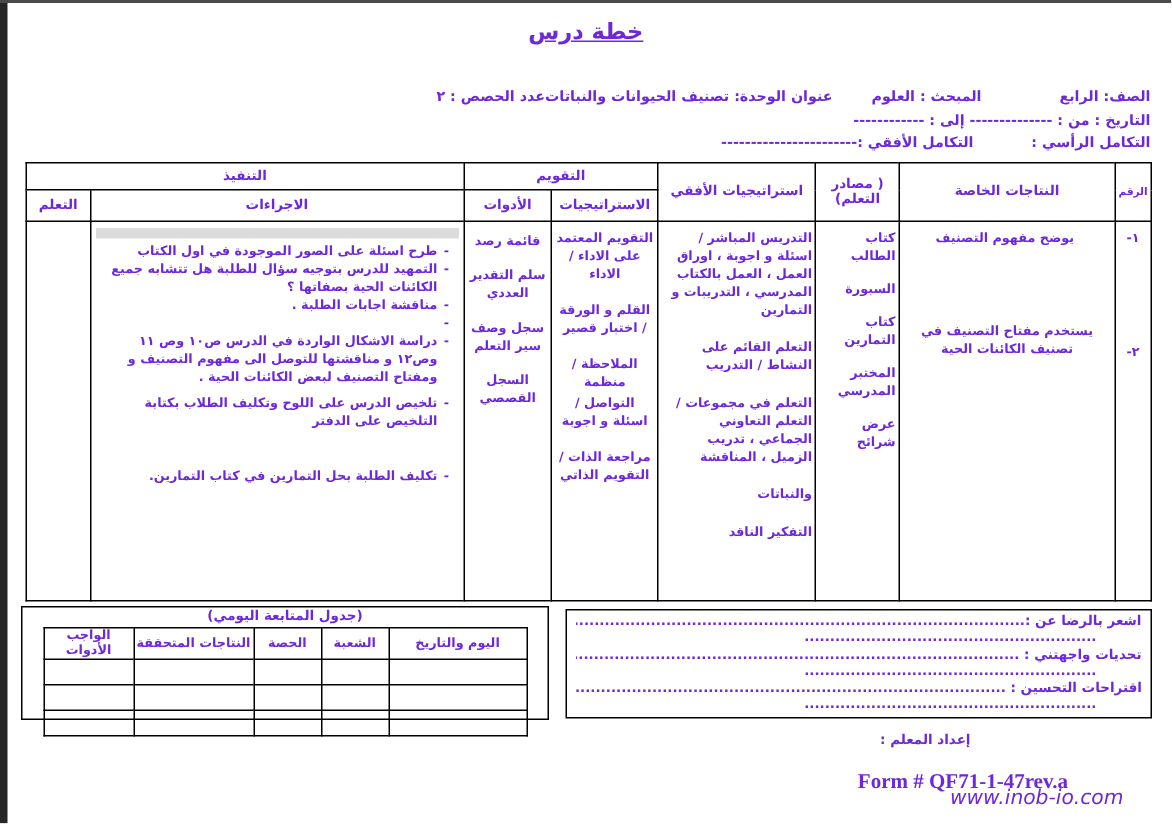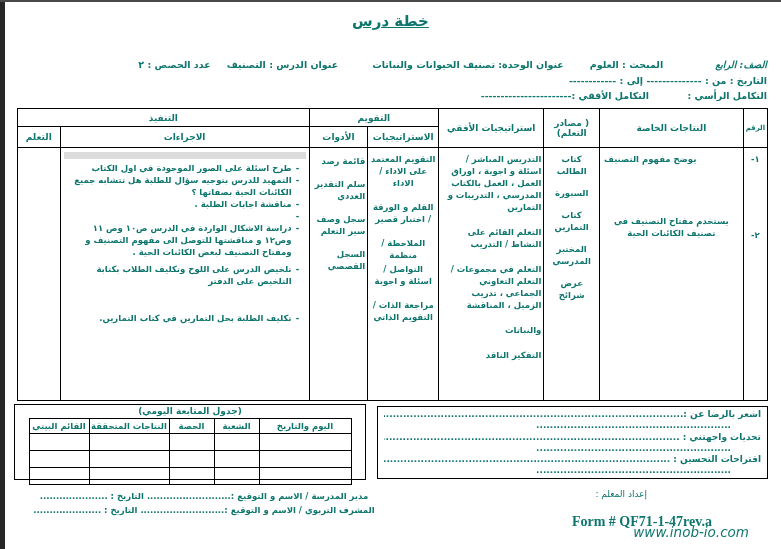--- a/index.html
+++ b/index.html
@@ -1,59 +1,59 @@
 <!DOCTYPE html>
 <html lang="ar"><head>
 <meta charset="utf-8">
 <style>
   html,body{margin:0;padding:0;background:#ffffff;}
   .page{
     position:relative;width:781px;height:549px;background:#ffffff;overflow:hidden;
-    font-family:"DejaVu Sans",sans-serif;direction:rtl;color:#0f766e;
+    font-family:"DejaVu Sans",sans-serif;direction:rtl;color:#6d28d9;
   }
   .edge-left{position:absolute;left:0;top:0;width:5px;height:549px;background:#262626;}
   .edge-top{position:absolute;left:0;top:0;width:781px;height:2px;background:#4a4a4a;}
 
   .doc-title{
     position:absolute;top:12px;left:0;width:100%;text-align:center;
     font-size:15px;font-weight:bold;text-decoration:underline;
   }
 
   .hdr{position:absolute;top:57px;right:14px;left:10px;}
   .hdr-line{display:flex;direction:rtl;font-size:9.5px;font-weight:bold;line-height:15.5px;white-space:nowrap;}
-  .h-grade{margin-left:52px;font-style:italic;}
+  .h-grade{margin-left:52px;}
   .h-subject{margin-left:26px;}
-  .h-unit{margin-left:34px;}
+  .h-unit{}
   .h-lesson{margin-left:16px;}
   .h-col1{width:118px;flex:none;}
 
   table.plan{
     position:absolute;top:108px;right:13px;width:751px;
     border-collapse:collapse;table-layout:fixed;direction:rtl;
   }
   table.plan th,table.plan td{border:1px solid #000;}
   table.plan th{font-size:9px;font-weight:bold;padding:1px 2px;text-align:center;vertical-align:middle;}
   table.plan thead tr:first-child th{height:15px;}
   table.plan thead tr:last-child th{height:18px;}
   table.plan .c-num{font-size:7px;padding:0;}
   table.plan tbody td{
     vertical-align:top;font-size:8.5px;font-weight:bold;line-height:12px;padding:3px 2px;
   }
   tr.body-row{height:253px;}
 
   .num-item{text-align:center;padding-top:2px;}
   .num-item.n2{margin-top:62px;}
-  .out-item.o1{padding:2px 5px 0 2px;text-align:left;}
+  .out-item.o1{padding:2px 5px 0 2px;text-align:center;}
   .out-item.o2{margin-top:50px;text-align:center;padding:0 2px;}
 
-  .res-item{text-align:center;margin:2px 0 10px 0;}
+  .res-item{text-align:right;margin:2px 0 10px 0;}
   .ts-item{margin:2px 0 13px 0;}
   .es-item{text-align:center;margin:2px 0 12px 0;}
   .es-item.tight{margin-bottom:2px;}
-  .tool-item{margin:4px 0 11px 0;}
+  .tool-item{text-align:center;margin:4px 0 11px 0;}
 
   td.cell-proc{padding:0;}
   .proc-shade{height:7px;background:#dcdcdc;margin:1px 1px 3px 1px;}
   .proc{display:flex;direction:rtl;padding:0 3px 0 5px;}
   .proc .b{width:12px;flex:none;text-align:center;}
   .proc .t{flex:1;text-align:right;}
   .proc.m6{margin-top:5px;}
   .proc.m7{margin-top:25px;}
 
   .followup{
@@ -67,21 +67,21 @@
   table.fu td{height:16px;}
 
   .refl{
     position:absolute;left:377px;top:406px;width:391px;height:73px;
     border:1px solid #000;box-sizing:border-box;padding:2px 6px;
     font-size:9px;font-weight:bold;direction:rtl;overflow:hidden;
   }
   .refl-line{white-space:nowrap;overflow:hidden;line-height:11.3px;text-align:right;padding-left:38px;}
   .refl-line.cont{padding-left:0;padding-right:30px;}
 
-  .prep{position:absolute;right:134px;top:489px;font-size:9px;font-weight:normal;}
+  .prep{position:absolute;right:134px;top:489px;font-size:9px;font-weight:bold;}
   .signatures{
     position:absolute;left:24px;top:489px;width:360px;text-align:center;
     font-size:8.5px;font-weight:bold;line-height:14px;white-space:nowrap;overflow:hidden;direction:rtl;
   }
   .form-no{
     position:absolute;right:69px;top:514px;font-size:14px;font-weight:bold;
     direction:ltr;font-family:Liberation Serif, serif;
   }
   .website{
     position:absolute;right:32px;top:524px;font-size:13.5px;font-weight:normal;font-style:italic;
@@ -95,21 +95,20 @@
   <div class="edge-left"></div>
   <div class="edge-top"></div>
 
   <div class="doc-title">خطة درس</div>
 
   <div class="hdr">
     <div class="hdr-line">
       <span class="h-grade">الصف: الرابع</span>
       <span class="h-subject">المبحث : العلوم</span>
       <span class="h-unit">عنوان الوحدة: تصنيف الحيوانات والنباتات</span>
-      <span class="h-lesson">عنوان الدرس : التصنيف</span>
       <span>عدد الحصص : ٢</span>
     </div>
     <div class="hdr-line">
       <span>التاريخ : من : -------------- إلى : ------------</span>
     </div>
     <div class="hdr-line">
       <span class="h-col1">التكامل الرأسي :</span>
       <span>التكامل الأفقي :-----------------------</span>
     </div>
   </div>
@@ -223,21 +222,21 @@
           <col style="width:45px">
           <col style="width:80px">
           <col style="width:60px">
       </colgroup>
       <thead>
         <tr>
           <th>اليوم والتاريخ</th>
           <th>الشعبة</th>
           <th>الحصة</th>
           <th>النتاجات المتحققة</th>
-          <th>القائم البيتي</th>
+          <th>الواجب الأدوات</th>
         </tr>
       </thead>
       <tbody>
         <tr>
           <td></td>
             <td></td>
             <td></td>
             <td></td>
             <td></td>
         </tr>
@@ -275,20 +274,16 @@
     <div class="refl-line">
       <span>اقتراحات التحسين : </span><span>........................................................................................................</span>
     </div>
     <div class="refl-line cont">
       <span>.........................................................</span>
     </div>
   </div>
 
   <div class="prep">إعداد المعلم  :</div>
 
-  <div class="signatures">
-    <div>مدير المدرسة / الاسم و التوقيع :.......................... التاريخ : .....................</div>
-    <div>المشرف التربوي / الاسم و التوقيع :.......................... التاريخ : .....................</div>
-  </div>
 
   <div class="form-no">Form # QF71-1-47rev.a</div>
   <div class="website">www.inob-io.com</div>
 </div>
 
 </body></html>

